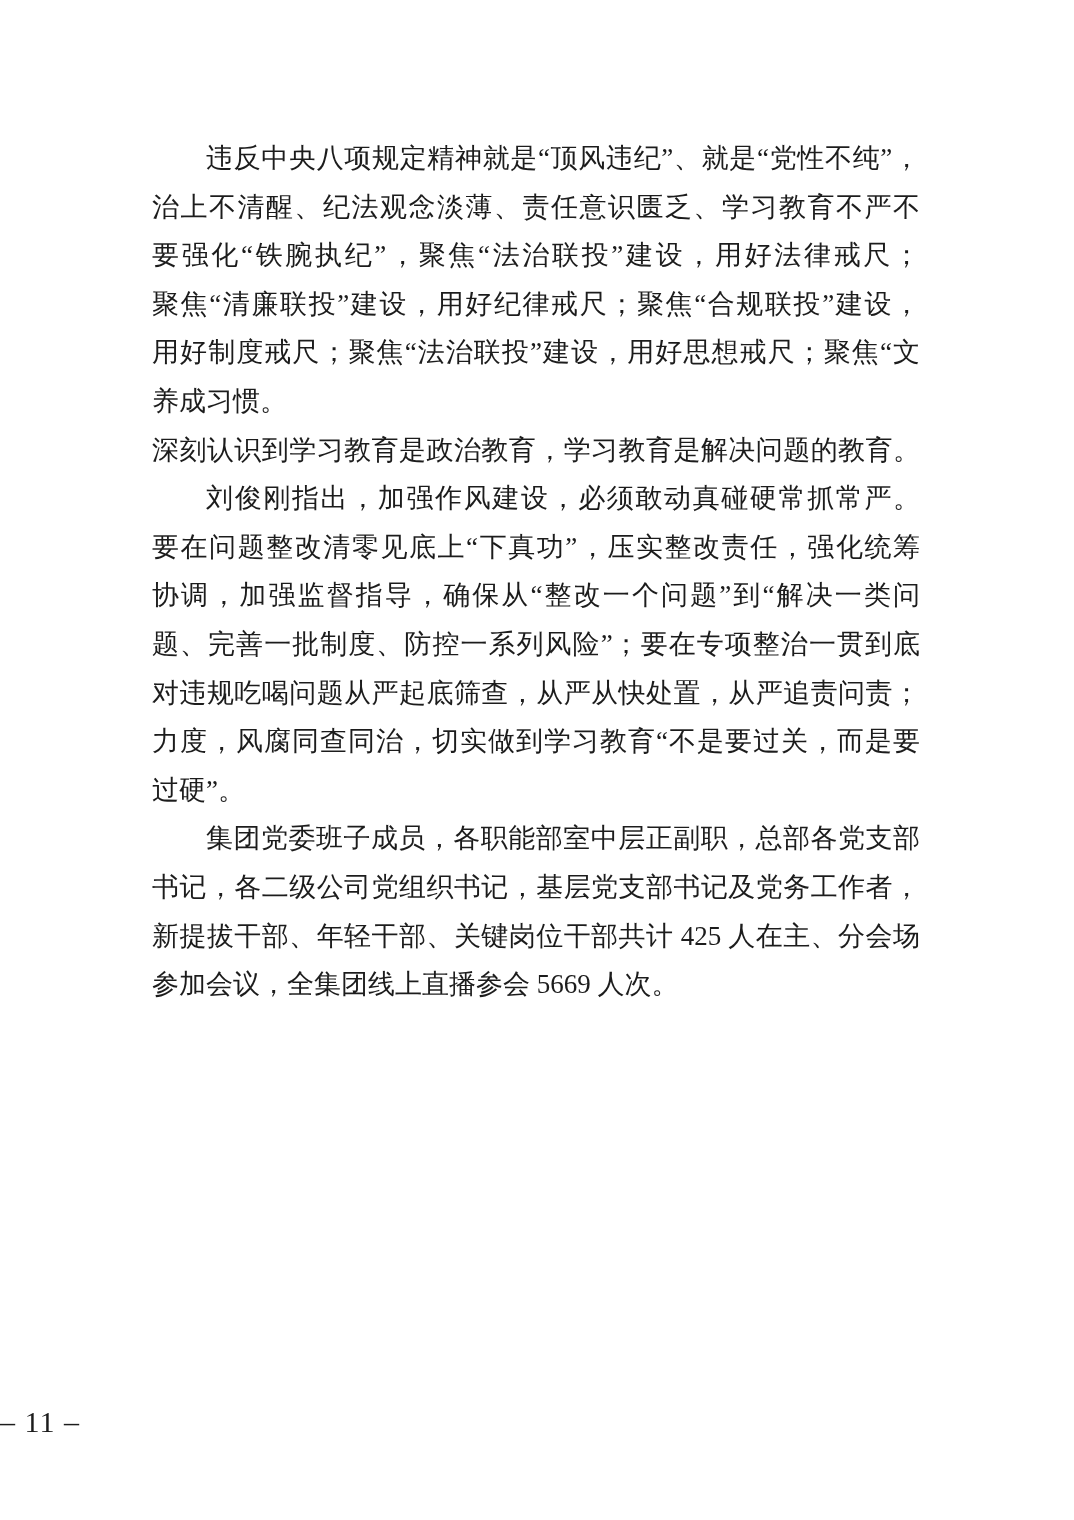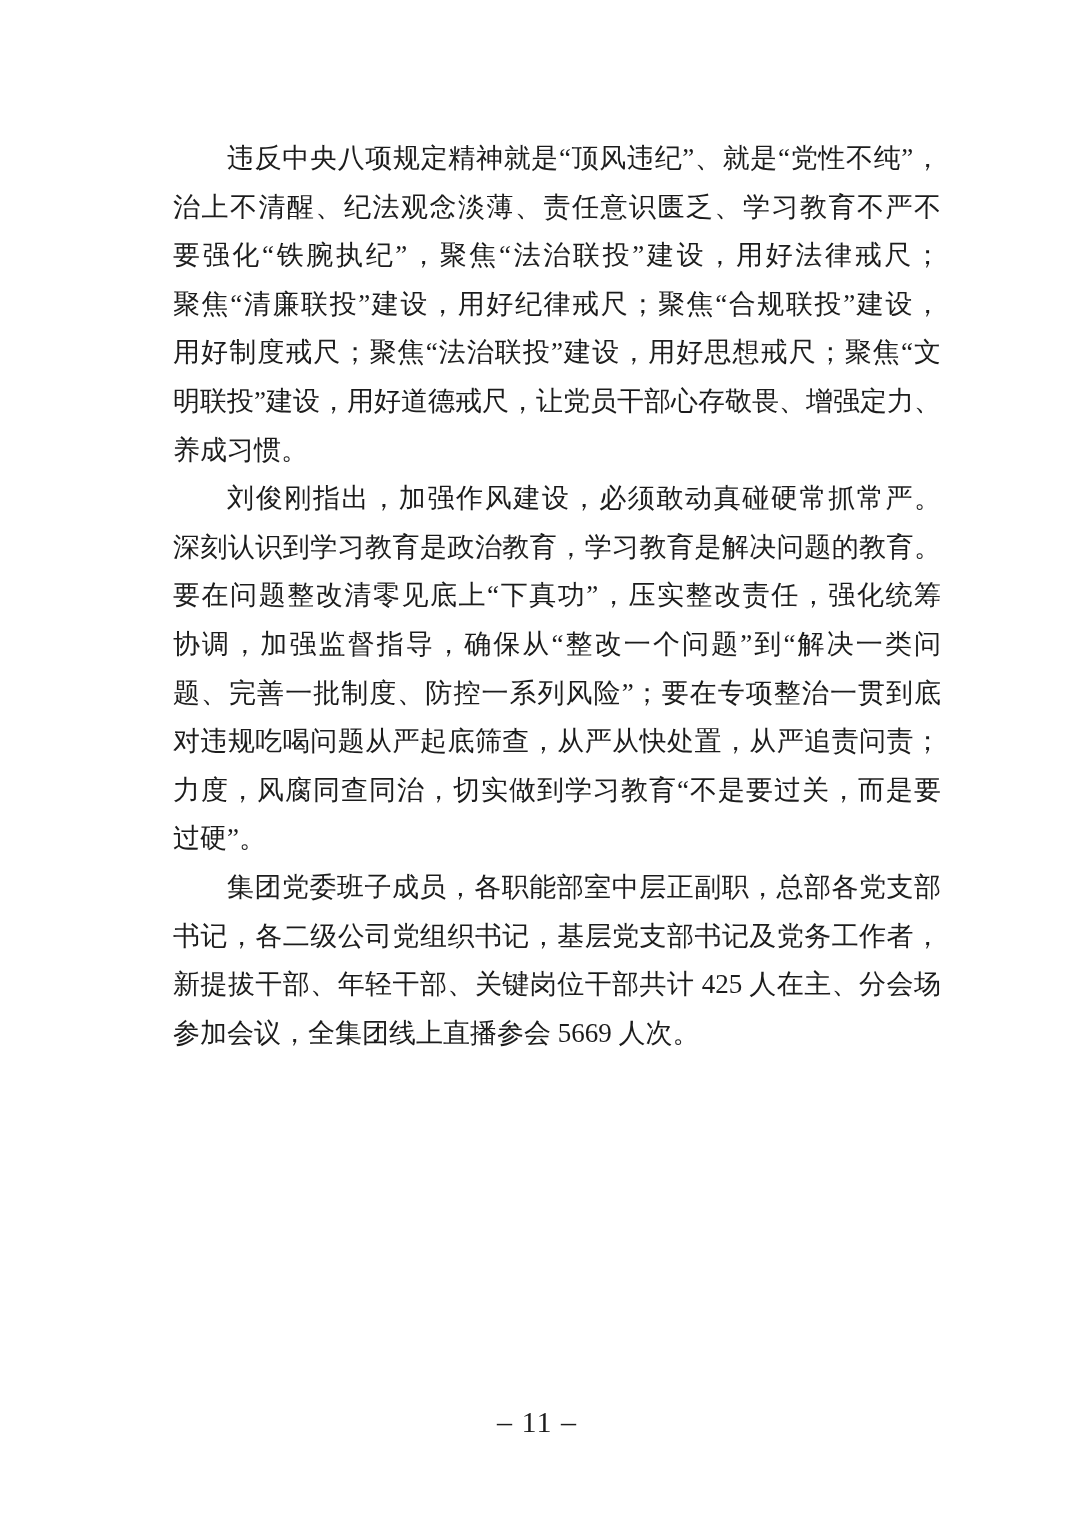--- a/index.html
+++ b/index.html
@@ -11,21 +11,21 @@
     position: relative;
     width: 1074px;
     height: 1520px;
     background: #ffffff;
     overflow: hidden;
     font-family: "Liberation Serif", "DejaVu Serif", serif;
     color: #1c1c1c;
   }
   .text-block {
     position: absolute;
-    left: 173px;
+    left: 152px;
     top: 134px;
     width: 768px;
   }
   .para {
     margin: 0;
     padding: 0;
   }
   .line {
     height: 48.6px;
     line-height: 48.6px;
@@ -40,46 +40,45 @@
     text-indent: 54px;
   }
   .line.plast {
     text-align-last: left;
   }
   .page-number {
     position: absolute;
     left: 0;
     right: 0;
     top: 1402px;
-    text-align: center;
+    text-align: left;
     font-size: 30px;
     line-height: 40px;
     color: #1c1c1c;
     letter-spacing: 1px;
   }
 </style>
 </head>
 <body>
 
 <div class="page">
   <div class="text-block">
 
     <div class="para">
       <div class="line first">违反中央八项规定精神就是“顶风违纪”、就是“党性不纯”，</div>
       <div class="line">治上不清醒、纪法观念淡薄、责任意识匮乏、学习教育不严不实。</div>
       <div class="line">要强化“铁腕执纪”，聚焦“法治联投”建设，用好法律戒尺；</div>
       <div class="line">聚焦“清廉联投”建设，用好纪律戒尺；聚焦“合规联投”建设，</div>
       <div class="line">用好制度戒尺；聚焦“法治联投”建设，用好思想戒尺；聚焦“文</div>
-      <div class="line">明联投”建设，用好道德戒尺，让党员干部心存敬畏、增强定力、</div>
       <div class="line plast">养成习惯。</div>
     </div>
 
     <div class="para">
+      <div class="line">深刻认识到学习教育是政治教育，学习教育是解决问题的教育。</div>
       <div class="line first">刘俊刚指出，加强作风建设，必须敢动真碰硬常抓常严。</div>
-      <div class="line">深刻认识到学习教育是政治教育，学习教育是解决问题的教育。</div>
       <div class="line">要在问题整改清零见底上“下真功”，压实整改责任，强化统筹</div>
       <div class="line">协调，加强监督指导，确保从“整改一个问题”到“解决一类问</div>
       <div class="line">题、完善一批制度、防控一系列风险”；要在专项整治一贯到底</div>
       <div class="line">对违规吃喝问题从严起底筛查，从严从快处置，从严追责问责；</div>
       <div class="line">力度，风腐同查同治，切实做到学习教育“不是要过关，而是要</div>
       <div class="line plast">过硬”。</div>
     </div>
 
     <div class="para">
       <div class="line first">集团党委班子成员，各职能部室中层正副职，总部各党支部</div>

